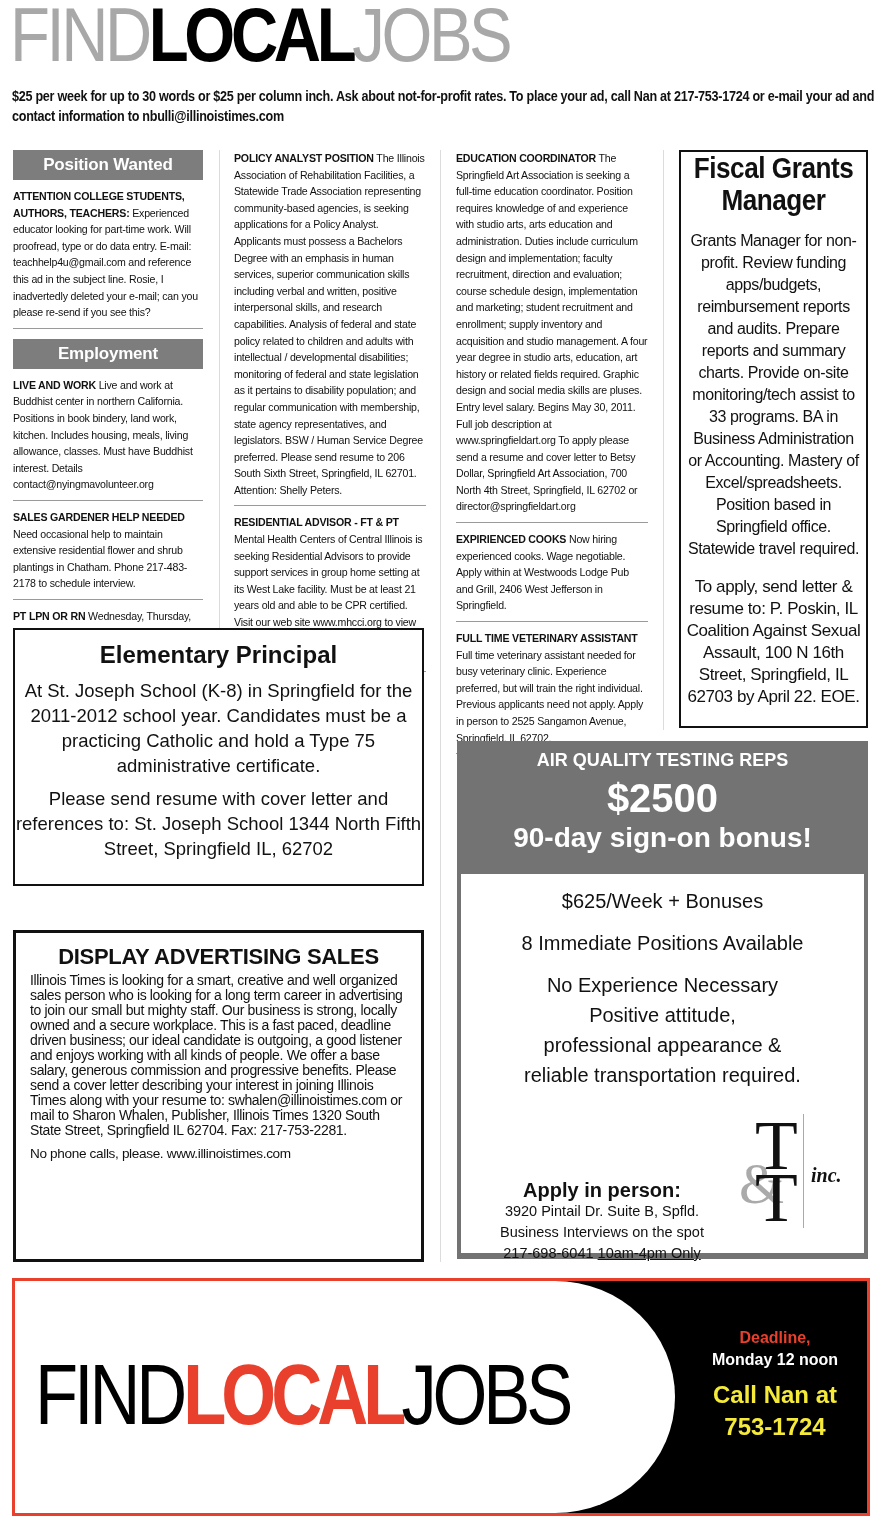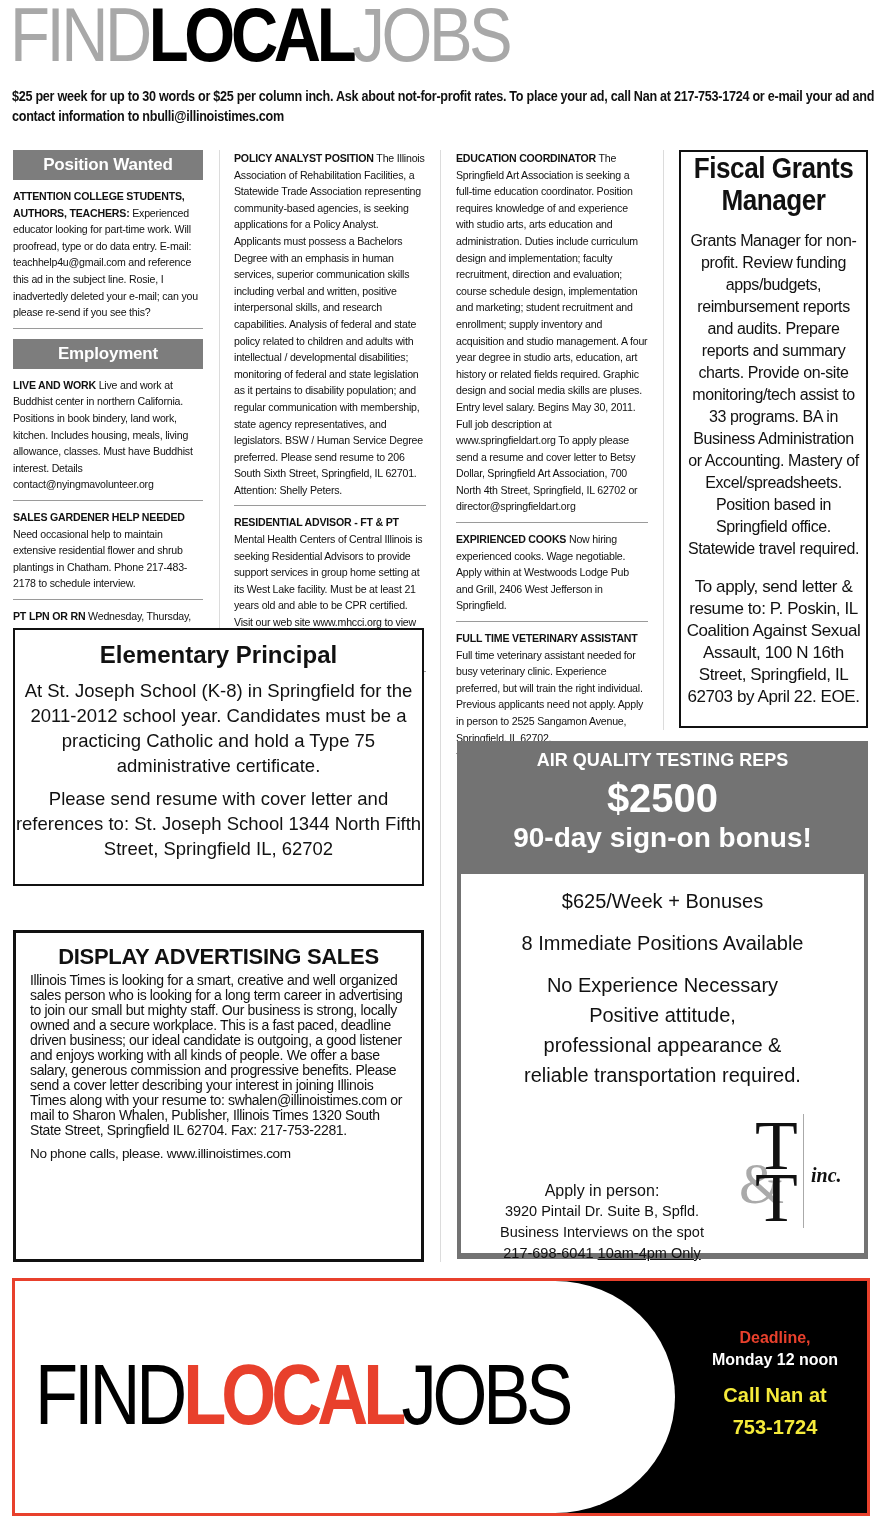--- a/index.html
+++ b/index.html
@@ -39,38 +39,38 @@
 
   .air { position: absolute; left: 457px; top: 741px; width: 411px; height: 518px; background: #737373; }
   .air .h1 { color: #fff; font-weight: bold; font-size: 18px; text-align: center; margin-top: 8px; line-height: 22px; }
   .air .h2 { color: #fff; font-weight: bold; font-size: 40px; text-align: center; line-height: 46px; margin-top: 4px; }
   .air .h3 { color: #fff; font-weight: bold; font-size: 28px; text-align: center; line-height: 34px; }
   .air .inner { position: absolute; left: 4px; top: 133px; right: 4px; bottom: 6px; background: #fff; text-align: center; }
   .air .l1 { font-size: 20px; line-height: 26px; margin-top: 14px; }
   .air .l2 { font-size: 20px; line-height: 26px; margin-top: 16px; }
   .air .l3 { font-size: 20px; line-height: 30px; margin-top: 14px; }
   .air .apply { position: absolute; left: 26px; top: 306px; width: 230px; text-align: center; font-size: 14.5px; line-height: 21px; }
-  .air .apply .b { font-weight: normal; font-size: 16px; }
+  .air .apply .b { font-weight: bold; font-size: 20px; }
   .air .apply u { text-decoration: underline; }
   .logo { position: absolute; left: 278px; top: 240px; width: 120px; height: 118px; }
   .logo .amp { position: absolute; left: 0; top: 36px; font-family: "Liberation Serif", serif; font-size: 58px; color: #aaa; }
   .logo .t1 { position: absolute; left: 16px; top: -8px; font-family: "Liberation Serif", serif; font-size: 70px; color: #111; }
   .logo .t2 { position: absolute; left: 16px; top: 44px; font-family: "Liberation Serif", serif; font-size: 70px; color: #111; }
   .logo .rule { position: absolute; left: 64px; top: 0; width: 1px; height: 114px; background: #aaa; }
   .logo .inc { position: absolute; left: 72px; top: 50px; font-family: "Liberation Serif", serif; font-style: italic; font-weight: bold; font-size: 20px; color: #111; }
 
   .banner { position: absolute; left: 12px; top: 1278px; width: 858px; height: 238px; border: 3px solid #e8402c; background: #000; overflow: hidden; }
   .banner .white { position: absolute; left: 0; top: 0; width: 660px; height: 232px; background: #fff; border-top-right-radius: 120px 116px; border-bottom-right-radius: 120px 116px; }
   .banner .logo-text { position: absolute; left: 20px; top: 68px; font-size: 86px; line-height: 90px; letter-spacing: -5px; white-space: nowrap; transform: scaleX(0.82); transform-origin: left top; }
   .banner .logo-text .thin { color: #000; }
   .banner .logo-text .bold { color: #e8402c; font-weight: bold; letter-spacing: -6px; }
   .banner .side { position: absolute; left: 680px; top: 46px; width: 160px; text-align: center; font-weight: bold; }
   .banner .dl { color: #e8402c; font-size: 16px; line-height: 22px; }
   .banner .mon { color: #fff; font-size: 16px; line-height: 22px; }
-  .banner .call { color: #f5ea3a; font-size: 20px; line-height: 32px; margin-top: 8px; }
+  .banner .call { color: #f5ea3a; font-size: 24px; line-height: 32px; margin-top: 8px; }
 </style>
 </head>
 <body>
 
 <div class="masthead">
   <span class="thin">FIND</span><span class="bold">LOCAL</span><span class="thin">JOBS</span>
 </div>
 
 <div class="rates">$25 per week for up to 30 words or $25 per column inch. Ask about not-for-profit rates. To place your ad, call Nan at 217-753-1724 or e-mail your ad and contact information to nbulli@illinoistimes.com</div>
 

